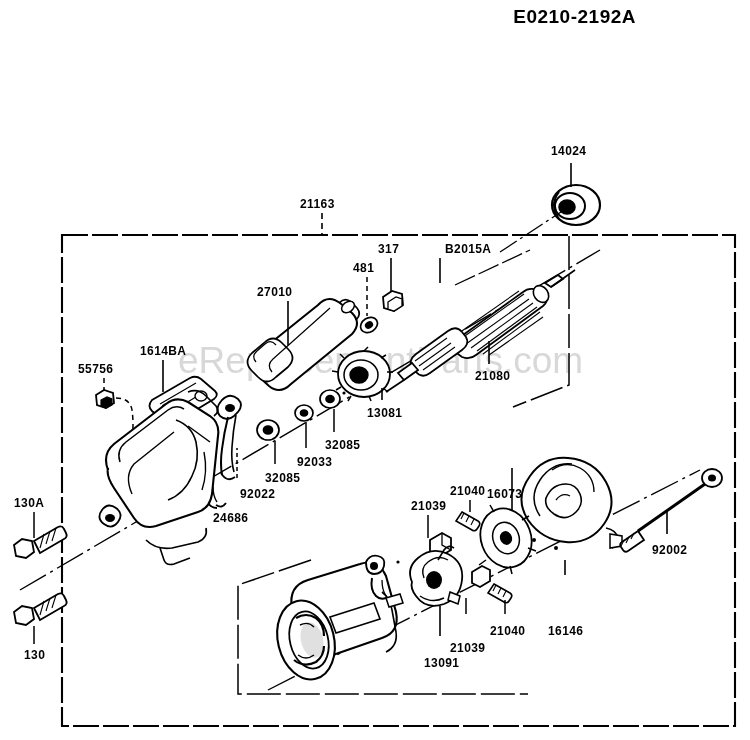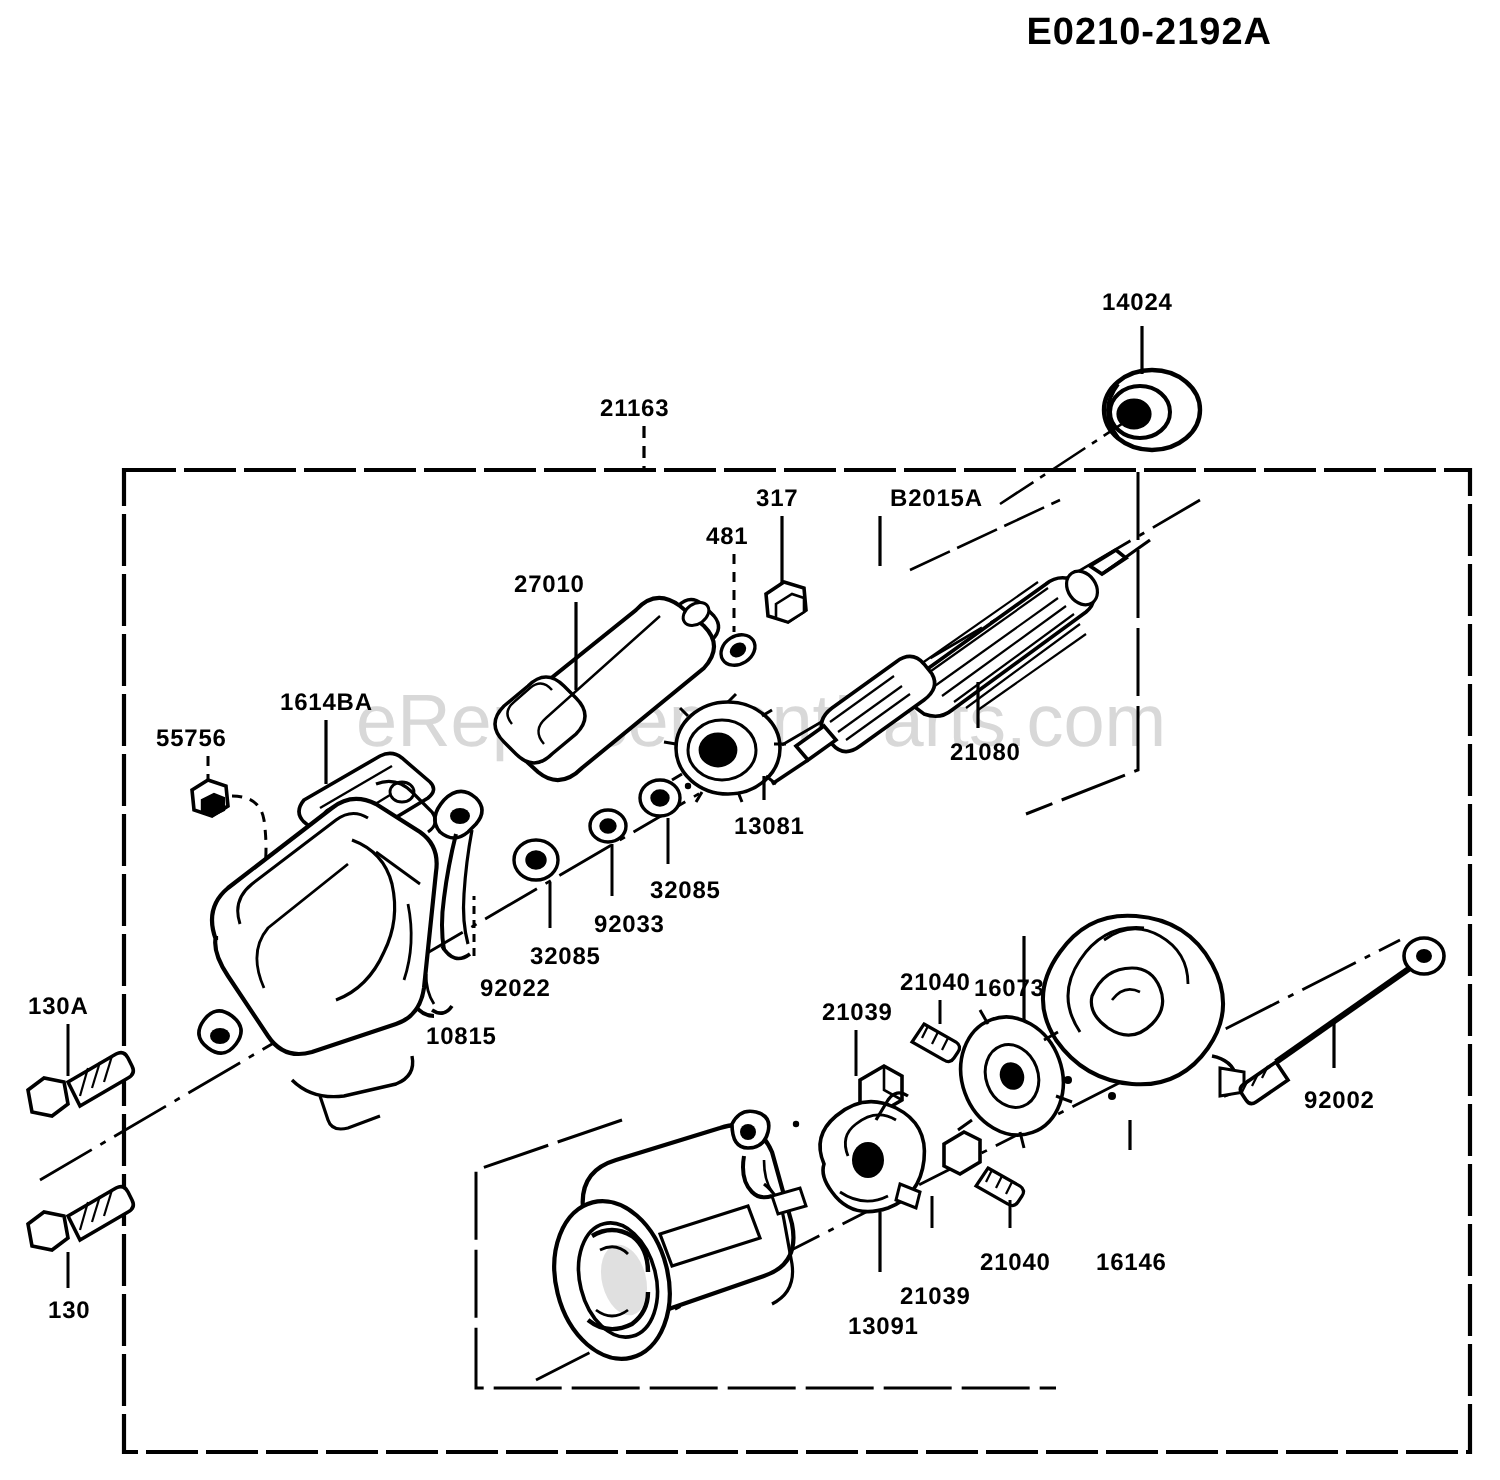--- a/index.html
+++ b/index.html
@@ -449,21 +449,21 @@
       <div class="callout" style="left: 353px; top: 261px;">481</div>
       <div class="callout" style="left: 257px; top: 285px;">27010</div>
       <div class="callout" style="left: 475px; top: 369px;">21080</div>
       <div class="callout" style="left: 140px; top: 344px;">1614BA</div>
       <div class="callout" style="left: 78px; top: 362px;">55756</div>
       <div class="callout" style="left: 367px; top: 406px;">13081</div>
       <div class="callout" style="left: 325px; top: 438px;">32085</div>
       <div class="callout" style="left: 297px; top: 455px;">92033</div>
       <div class="callout" style="left: 265px; top: 471px;">32085</div>
       <div class="callout" style="left: 240px; top: 487px;">92022</div>
-      <div class="callout" style="left: 213px; top: 511px;">10815</div>
+      <div class="callout" style="left: 213px; top: 511px;">24686</div>
       <div class="callout" style="left: 14px; top: 496px;">130A</div>
       <div class="callout" style="left: 24px; top: 648px;">130</div>
       <div class="callout" style="left: 487px; top: 449px; margin-top: 38px;">16073</div>
       <div class="callout" style="left: 450px; top: 484px;">21040</div>
       <div class="callout" style="left: 411px; top: 499px;">21039</div>
       <div class="callout" style="left: 652px; top: 543px;">92002</div>
       <div class="callout" style="left: 548px; top: 624px; text-align: center;">16146</div>
       <div class="callout" style="left: 490px; top: 624px;">21040</div>
       <div class="callout" style="left: 450px; top: 641px;">21039</div>
       <div class="callout" style="left: 424px; top: 656px; text-align: center;">13091</div>

